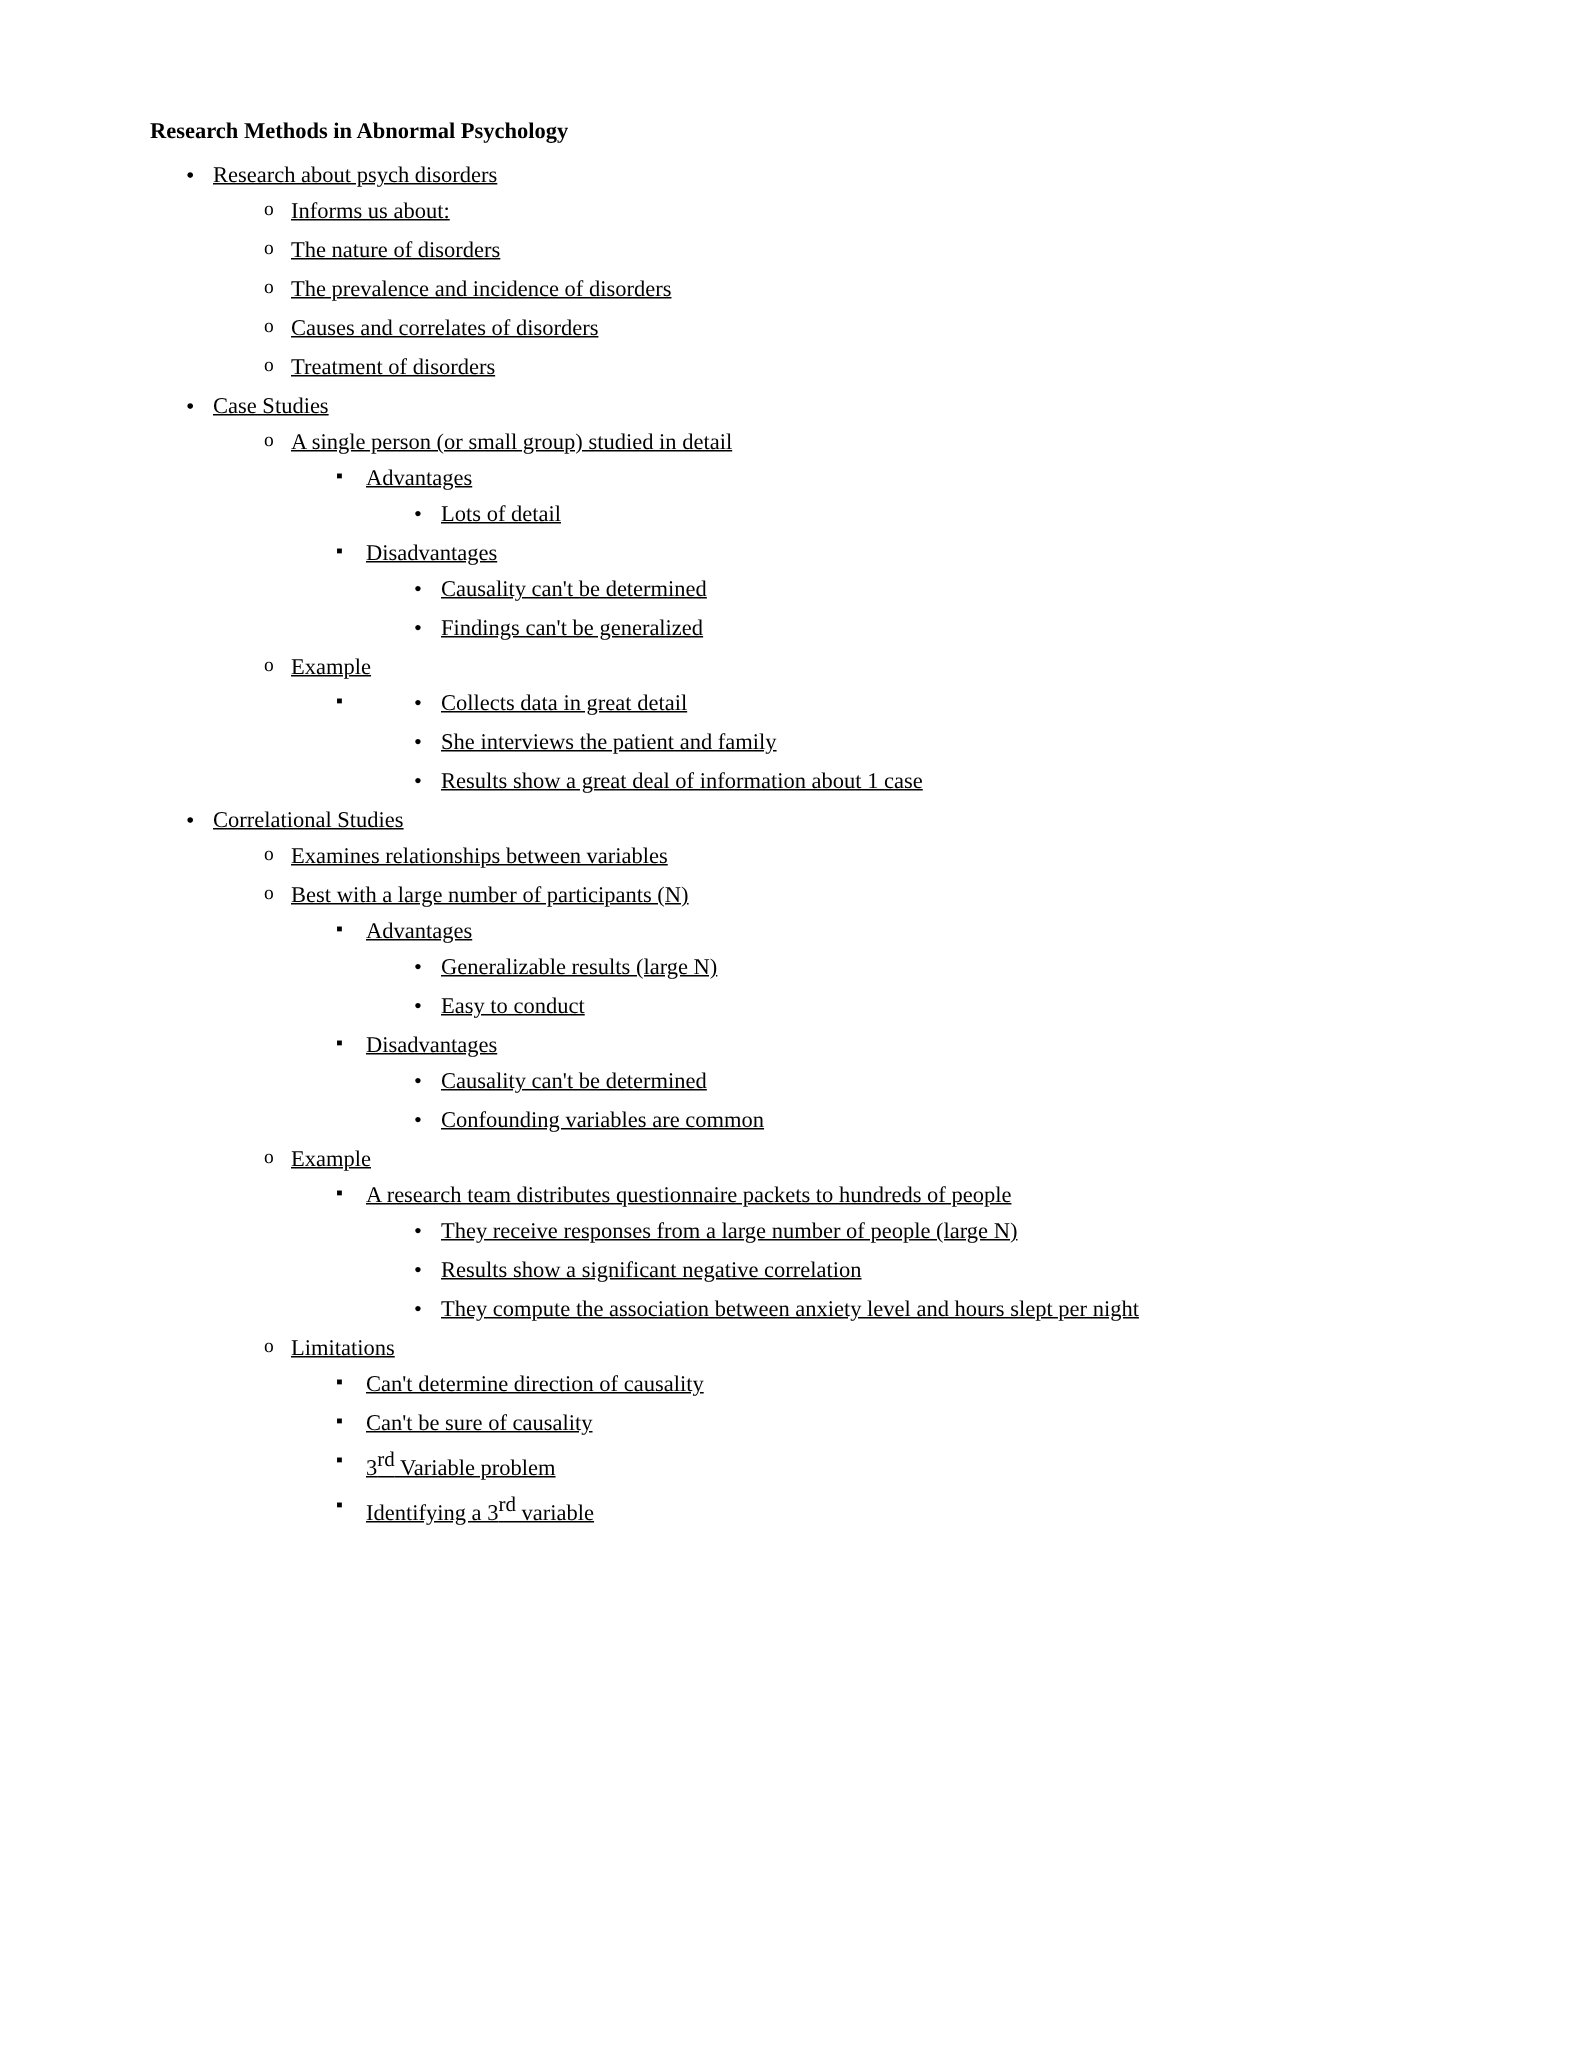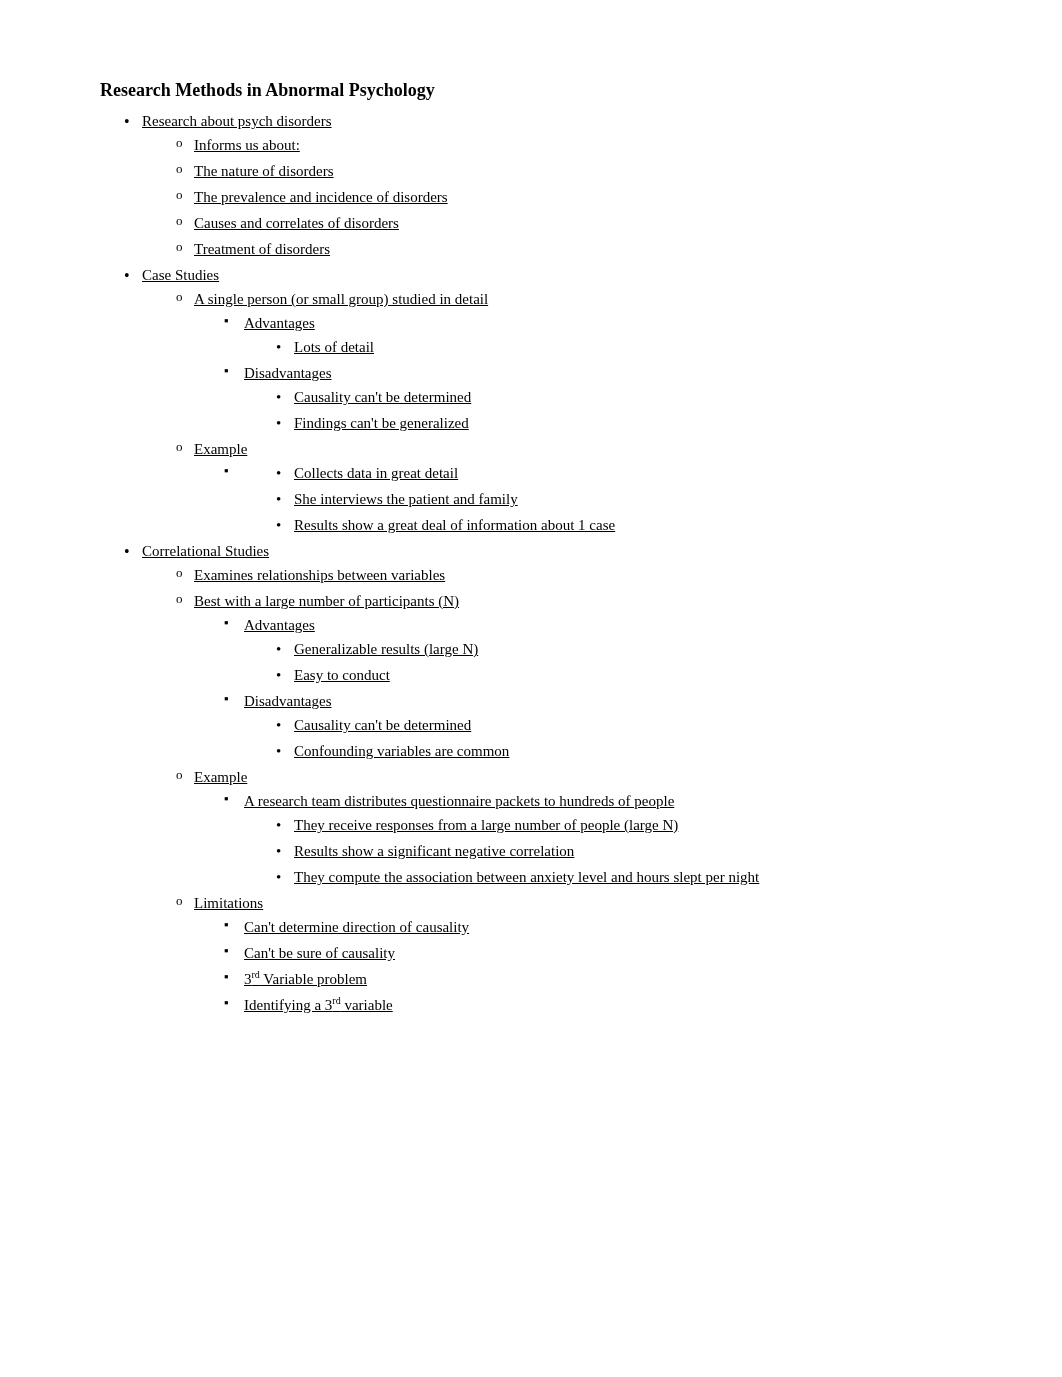--- a/index.html
+++ b/index.html
@@ -13,21 +13,21 @@
       font-family: 'Times New Roman', Times, serif;
       font-size: 15px;
       color: #000000;
       width: 1062px;
       min-height: 1377px;
       padding: 80px 100px 80px 100px;
     }
 
     .page-title {
       font-weight: bold;
-      font-size: 18px;
+      font-size: 15px;
       margin-bottom: 8px;
     }
 
     ul.level1 {
       list-style: none;
       padding-left: 20px;
     }
 
     ul.level1 > li {
       position: relative;
@@ -95,21 +95,21 @@
     }
 
     ul.level4 > li::before {
       content: '•';
       position: absolute;
       left: 4px;
       font-size: 15px;
     }
 
     sup {
-      font-size: 10px;
+      font-size: 14px;
       vertical-align: super;
     }
   </style>
 </head>
 <body>
 
 <div>
   <div class="page-title">Research Methods in Abnormal Psychology</div>
 
   <ul class="level1">

